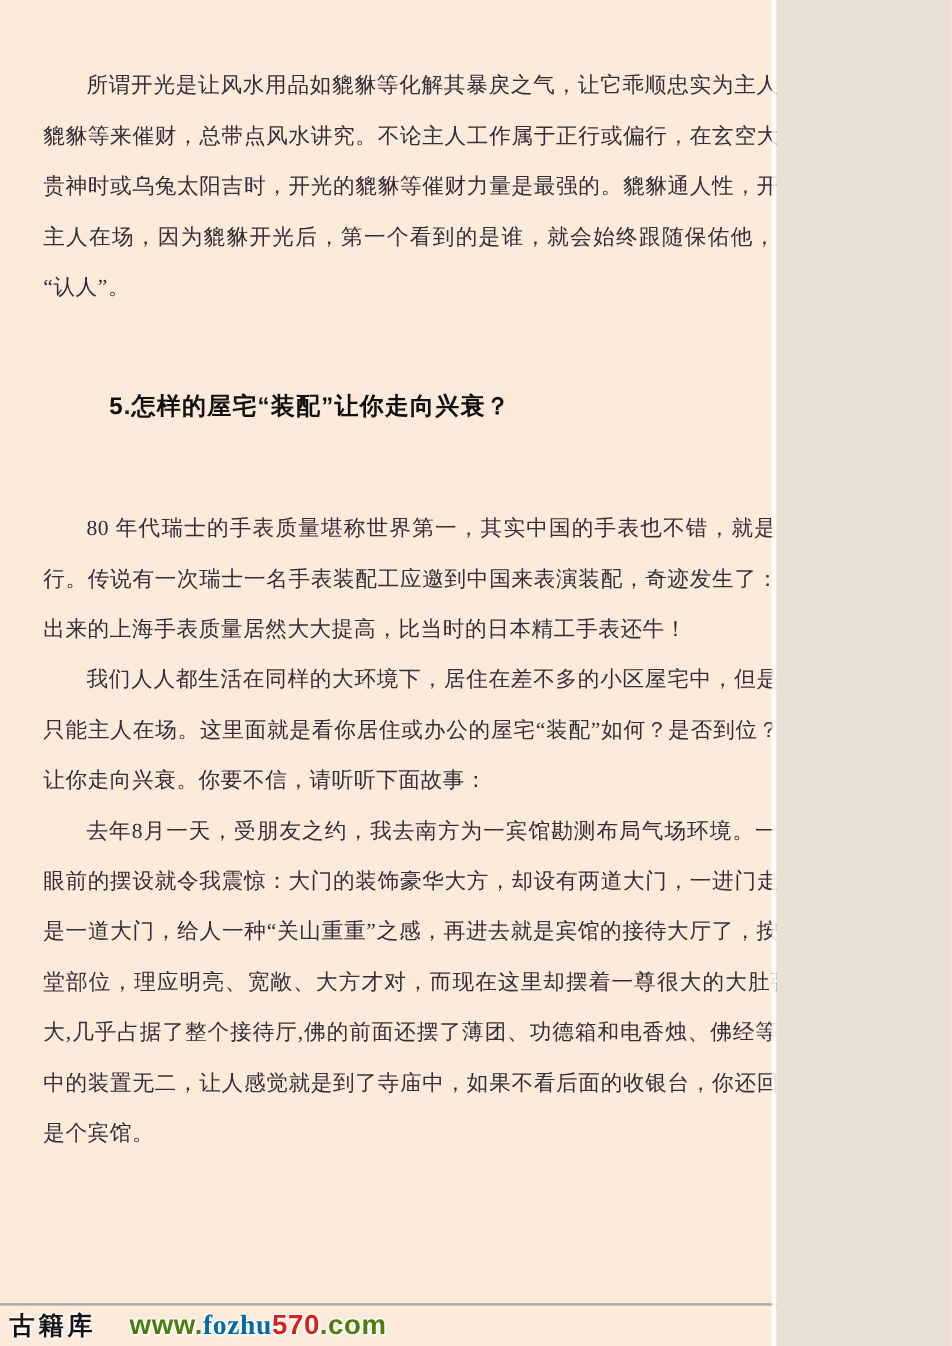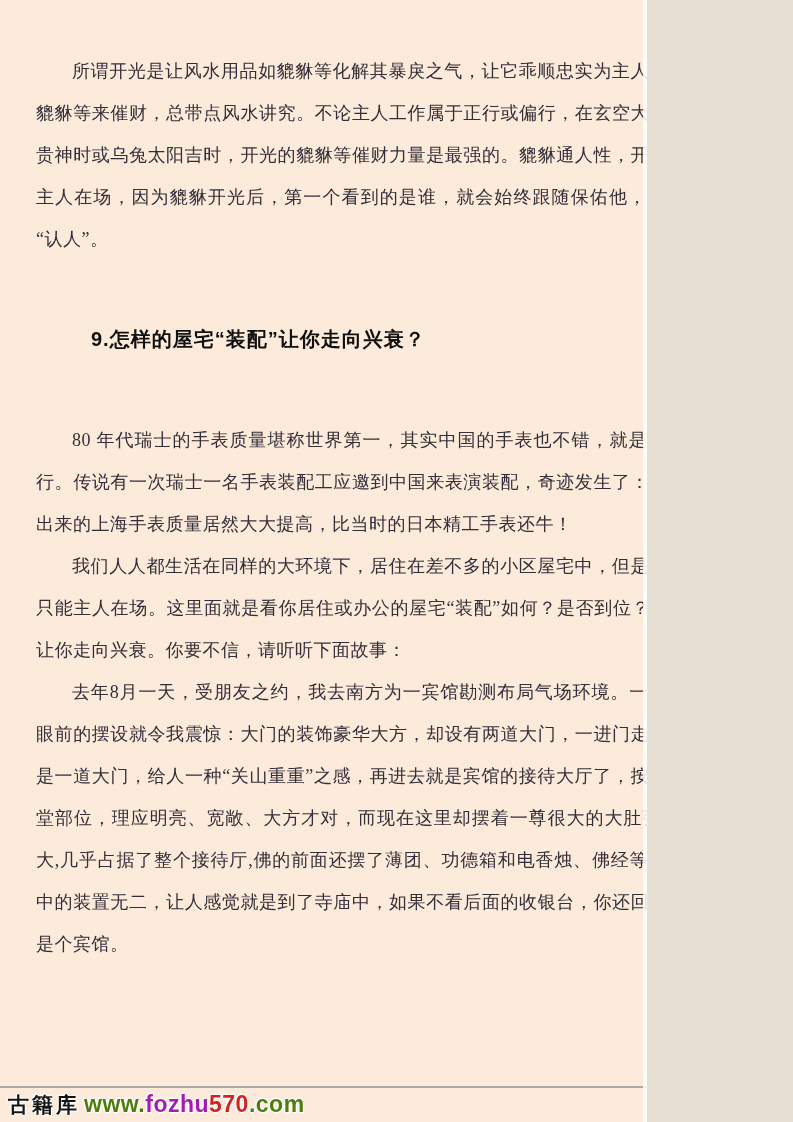--- a/index.html
+++ b/index.html
@@ -65,58 +65,58 @@
     font-size: 14px;
     line-height: 15px;
     color: #7e7e7e;
   }
   .watermark {
     position: absolute;
     left: 8px;
     bottom: 3px;
     display: flex;
     align-items: baseline;
-    gap: 4px;
+    gap: 28px;
     white-space: nowrap;
     justify-content: space-between;
   }
   .wm-cn {
     font-family: "Liberation Sans", "DejaVu Sans", sans-serif;
     font-weight: bold;
     font-size: 21px;
     letter-spacing: 3px;
     color: #151515;
     text-shadow: 0 0 2px #ffffff, 0 0 3px #ffffff, 1px 1px 1px #ffffff, -1px -1px 1px #ffffff;
   }
   .wm-url {
     font-family: "Liberation Sans", "DejaVu Sans", sans-serif;
     font-weight: bold;
     font-size: 23px;
     letter-spacing: 0.5px;
     text-shadow: 0 0 2px #ffffff, 0 0 3px #ffffff, 1px 1px 1px #ffffff, -1px -1px 1px #ffffff;
   }
   .u-black { color: #4d7c0f; }
-  .u-green { color: #a21caf; }
+  .u-green { color: #0369a1; font-family: Liberation Serif, serif; }
   .u-red   { color: #d2231c; }
   .edge-strip {
     position: absolute;
     top: 0; right: 0;
     width: 4px;
     height: 1122px;
     background: rgba(255,255,255,0.85);
   }
 </style>
 </head>
 <body>
 
 <div class="page">
 
   <main class="content">
     <p class="para">所谓开光是让风水用品如貔貅等化解其暴戾之气，让它乖顺忠实为主人服务。利用貔貅等来催财，总带点风水讲究。不论主人工作属于正行或偏行，在玄空大卦的正神日贵神时或乌兔太阳吉时，开光的貔貅等催财力量是最强的。貔貅通人性，开光时要只能主人在场，因为貔貅开光后，第一个看到的是谁，就会始终跟随保佑他，即通常说的“认人”。</p>
-    <h2 class="heading">9.怎样的屋宅“装配”让你走向兴衰？</h2>
+    <h2 class="heading">5.怎样的屋宅“装配”让你走向兴衰？</h2>
     <p class="para">80 年代瑞士的手表质量堪称世界第一，其实中国的手表也不错，就是装配工艺不行。传说有一次瑞士一名手表装配工应邀到中国来表演装配，奇迹发生了：经他手装配出来的上海手表质量居然大大提高，比当时的日本精工手表还牛！</p>
     <p class="para">我们人人都生活在同样的大环境下，居住在差不多的小区屋宅中，但是，开光时要只能主人在场。这里面就是看你居住或办公的屋宅“装配”如何？是否到位？屋宅“装配”让你走向兴衰。你要不信，请听听下面故事：</p>
     <p class="para">去年8月一天，受朋友之约，我去南方为一宾馆勘测布局气场环境。一进入宾馆，眼前的摆设就令我震惊：大门的装饰豪华大方，却设有两道大门，一进门走了两步后又是一道大门，给人一种“关山重重”之感，再进去就是宾馆的接待大厅了，按理说这是明堂部位，理应明亮、宽敞、大方才对，而现在这里却摆着一尊很大的大肚弥勒佛,佛很大,几乎占据了整个接待厅,佛的前面还摆了薄团、功德箱和电香烛、佛经等物，与寺庙中的装置无二，让人感觉就是到了寺庙中，如果不看后面的收银台，你还回不过神来这是个宾馆。</p>
   </main>
 
   <div class="footer-rule"></div>
 
   <div class="page-tab">
     <span>5</span>
   </div>

